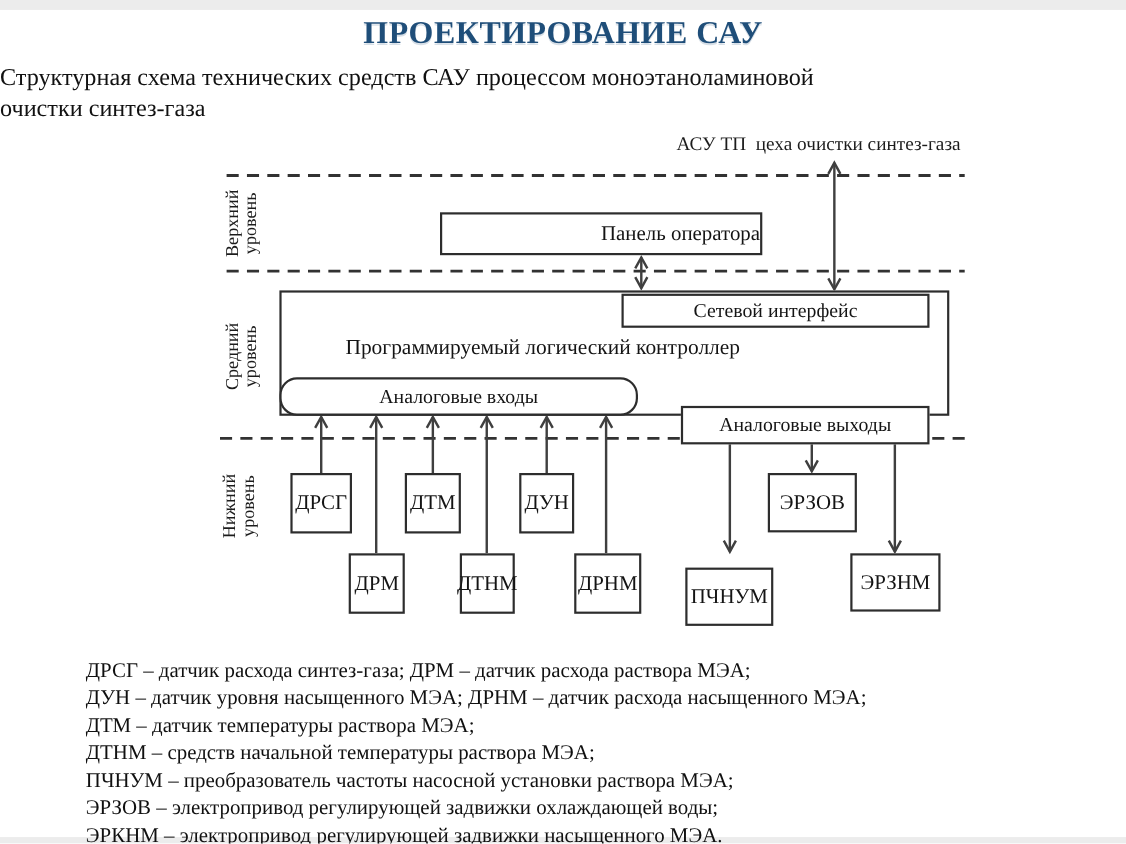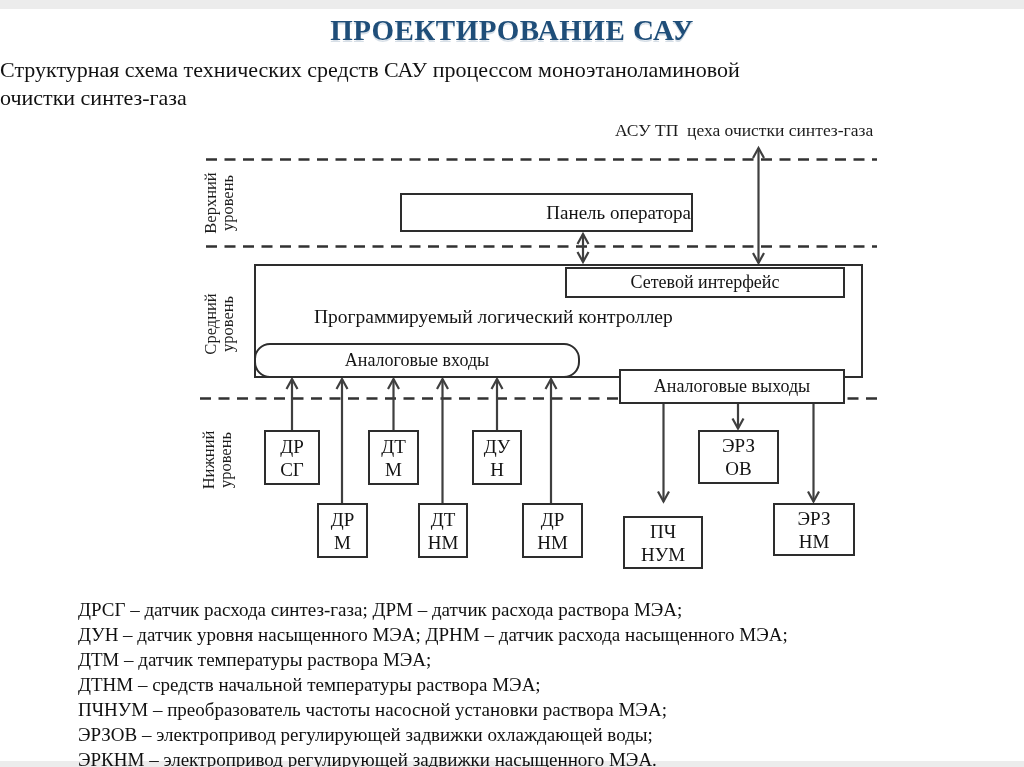--- a/index.html
+++ b/index.html
@@ -26,21 +26,21 @@
     display:flex;align-items:center;justify-content:center;text-align:center;color:#141414;
   }
   .op-panel{left:400px;top:193px;width:293px;height:39px;font-size:19px;justify-content:flex-end;}
   .plc{left:254px;top:264px;width:609px;height:114px;display:block;}
   .plc-label{position:absolute;left:58px;top:40px;font-size:19.5px;white-space:nowrap;}
   .net-if{left:565px;top:267px;width:280px;height:31px;font-size:18px;}
   .an-in{left:254px;top:343px;width:326px;height:35px;font-size:18px;border-radius:16px;}
   .an-out{left:619px;top:343px;width:226px;height:35px;font-size:18px;margin-top:26px;}
   .dev-box{
     position:absolute;border:2px solid #2d2d2d;background:#fff;box-sizing:border-box;
-    display:flex;flex-direction:column;align-items:center;justify-content:center;
+    display:flex;flex-direction:row;align-items:center;justify-content:center;
     font-size:19px;line-height:23px;text-align:center;color:#141414;
   }
   .level-label{
     position:absolute;transform:translate(-50%,-50%) rotate(-90deg);
     text-align:center;font-size:16.5px;line-height:17px;white-space:nowrap;color:#1c1c1c;
   }
   .legend{position:absolute;left:78px;top:573px;font-size:19px;line-height:25px;color:#101010;margin-top:24px;}
   .legend div{white-space:nowrap;}
 </style>
 </head>

